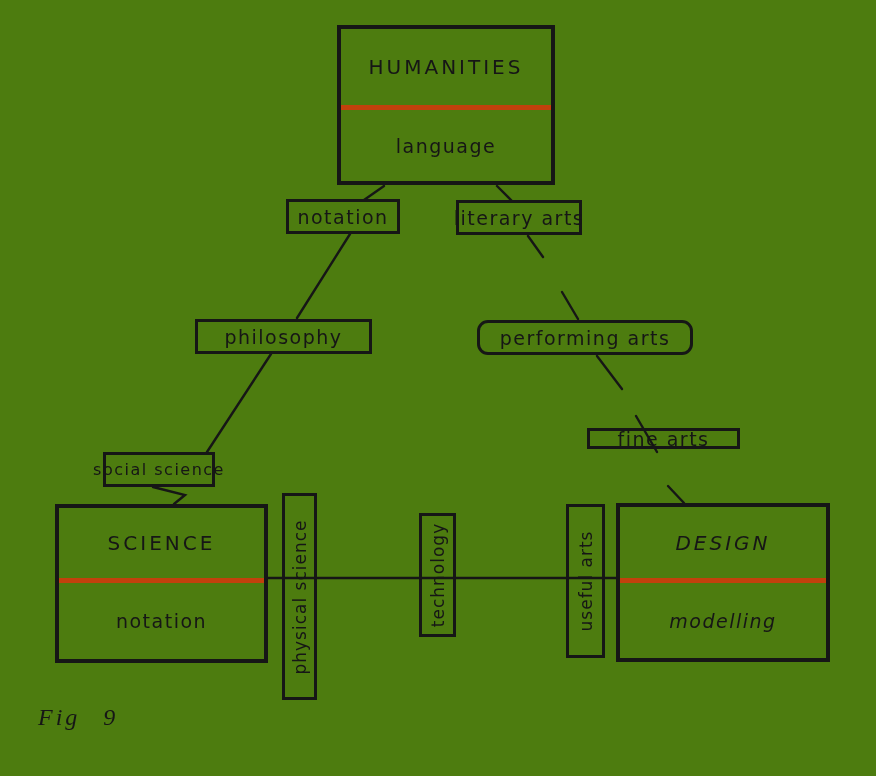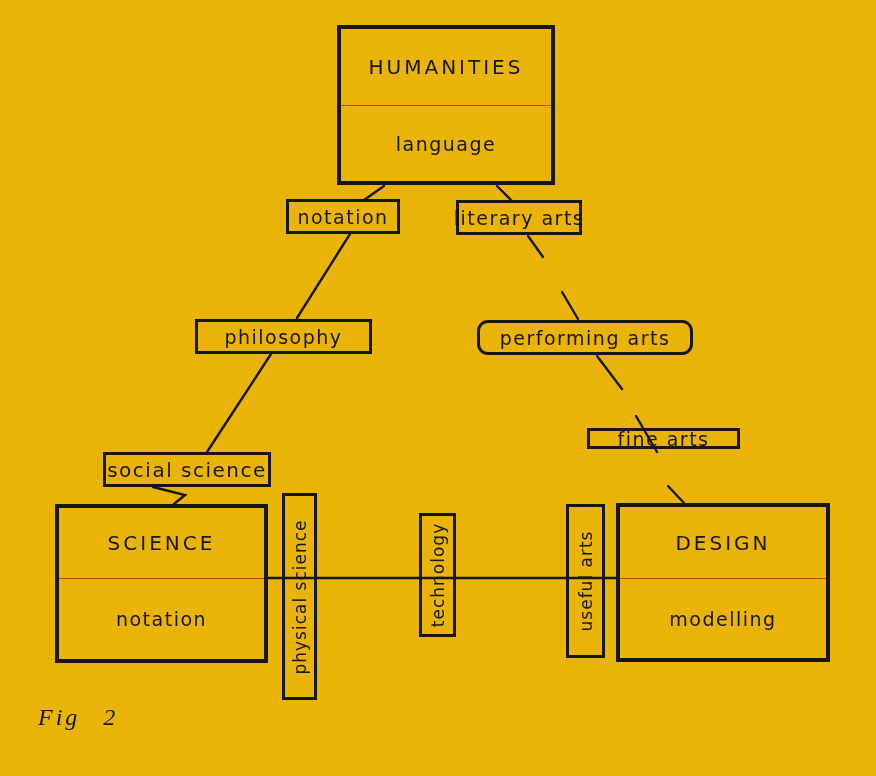--- a/index.html
+++ b/index.html
@@ -1,54 +1,54 @@
 <!DOCTYPE html>
 <html><head>
 <meta charset="utf-8">
 <style>
   html,body { margin:0; padding:0; background:#ffffff; }
   .stage {
-    position:relative; width:876px; height:776px; background:#eab308;
+    position:relative; width:876px; height:776px; background:#4d7c0f;
     font-family:"DejaVu Sans", sans-serif; color:#161616; overflow:hidden;
   }
   svg.connectors { position:absolute; left:0; top:0; z-index:1; }
   .box {
     position:absolute; z-index:2; box-sizing:border-box;
     border:3px solid #161616; background:transparent;
     display:flex; align-items:center; justify-content:center;
   }
   .box-thick { border-width:4px; }
   .split { flex-direction:column; align-items:stretch; justify-content:flex-start; padding:0; }
   .cell { display:flex; align-items:center; justify-content:center; width:100%; }
-  .cell-bottom { border-top:1px solid #c2410c; flex:1; }
+  .cell-bottom { border-top:5px solid #c2410c; flex:1; }
   .caps { font-size:20px; letter-spacing:3px; }
   .lower { font-size:19px; letter-spacing:1.5px; }
   .small-label { font-size:19px; letter-spacing:1.5px; white-space:nowrap; }
   .vbox span {
     position:absolute; left:50%; top:50%;
     transform:translate(-50%,-50%) rotate(-90deg);
     white-space:nowrap; font-size:17px; letter-spacing:1px;
   }
   .caption {
     position:absolute; z-index:2; left:38px; top:704px;
     font-family:"Liberation Serif", serif; font-style:italic;
     font-size:24px; letter-spacing:3px; word-spacing:14px;
   }
   
   #humanities { left:337px; top:25px;  width:218px; height:160px; }
   #humanities .cell-top { height:76px; }
   #history    { left:286px; top:199px; width:114px; height:35px; }
   #literary   { left:456px; top:200px; width:126px; height:35px; }
   #philosophy { left:195px; top:319px; width:177px; height:35px; }
   #performing { left:477px; top:320px; width:216px; height:35px;border-radius:11px; }
-  #social     { left:103px; top:452px; width:168px; height:35px; font-size:20px; }
+  #social     { left:103px; top:452px; width:112px; height:35px; font-size:16px; }
   #fine       { left:587px; top:428px; width:153px; height:21px; }
   #science    { left:55px;  top:504px; width:213px; height:159px;text-align:center; }
   #science .cell-top { height:70px; }
-  #design     { left:616px; top:503px; width:214px; height:159px; }
+  #design     { left:616px; top:503px; width:214px; height:159px;font-style:italic; }
   #design .cell-top { height:71px; }
   #physical   { left:282px; top:493px; width:35px; height:207px; }
   #technology { left:419px; top:513px; width:37px; height:124px; }
   #useful     { left:566px; top:504px; width:39px; height:154px; }
 </style>
 </head>
 <body>
 
 <div class="stage">
 
@@ -120,15 +120,15 @@
 
   <div id="useful" class="box vbox">
     <span>useful arts</span>
   </div>
 
   <div id="design" class="box box-thick split">
     <div class="cell cell-top caps">DESIGN</div>
     <div class="cell cell-bottom lower">modelling</div>
   </div>
 
-  <div class="caption">Fig 2</div>
+  <div class="caption">Fig 9</div>
 
 </div>
 
 </body></html>

